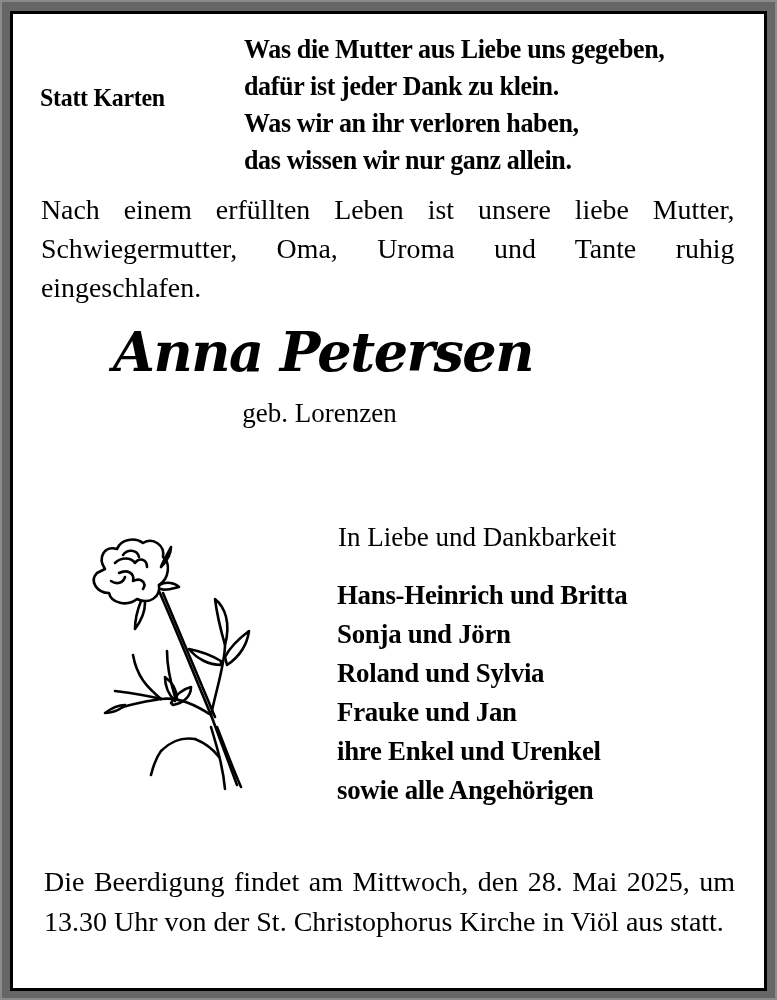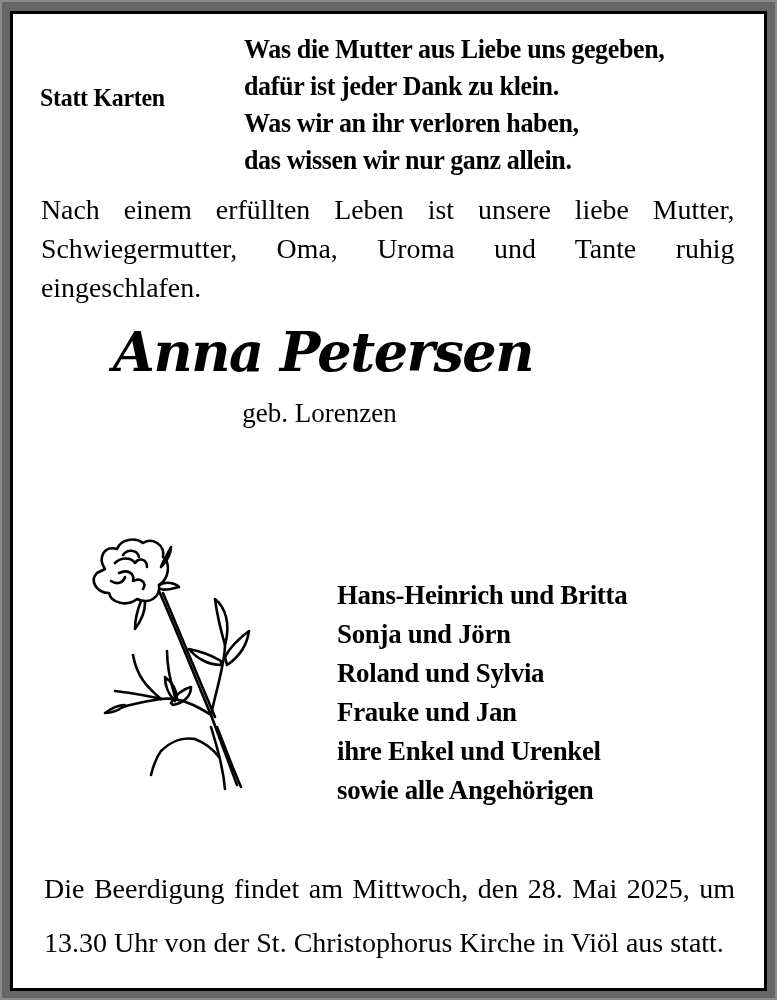--- a/index.html
+++ b/index.html
@@ -23,21 +23,21 @@
   .poem { left:231px; top:16px; font-family:"Liberation Serif", serif; font-weight:bold; font-size:28px; line-height:37px; letter-spacing:-0.4px; transform:scaleX(0.93); transform-origin:left top; white-space:nowrap; }
   .intro { left:28px; top:176px; width:697px; font-family:"Liberation Serif", serif; font-size:28px; line-height:39px; text-align:justify; text-align-last:left; transform:scaleX(0.995); transform-origin:left top;}
   .name { left:0; width:620px; top:306px; text-align:center; font-family:"DejaVu Serif", serif; font-style:italic; font-weight:bold; font-size:54px; letter-spacing:-1.5px; }
   .geb { left:0; width:613px; top:384px; text-align:center; font-family:"Liberation Serif", serif; font-size:27px; padding-left:0px; }
   .dates { left:148px; top:437px; font-family:"Liberation Serif", serif; font-size:29px; white-space:nowrap; }
   .dates span.d2 { position:absolute; left:254px; }
   .rose { left:62px; top:513px; width:220px; height:266px; }
   .liebe { left:325px; top:508px; font-family:"Liberation Serif", serif; font-size:27px; white-space:nowrap; }
   .names { left:324px; top:561px; font-family:"Liberation Serif", serif; font-weight:bold; font-size:28px; line-height:39px; letter-spacing:-0.3px; white-space:nowrap; transform:scaleX(0.96); transform-origin:left top;}
   .place { left:31px; top:803px; font-family:"Liberation Serif", serif; font-size:28px; }
-  .funeral { left:31px; top:848px; width:691px; font-family:"Liberation Serif", serif; font-size:28px; line-height:54px; text-align:justify; text-align-last:left; }
+  .funeral { left:31px; top:848px; width:691px; font-family:"Liberation Serif", serif; font-size:28px; line-height:40px; text-align:justify; text-align-last:left; }
 </style>
 </head>
 <body>
 
 <div class="outer">
   <div class="card">
 
     <div class="abs statt">Statt Karten</div>
 
     <div class="abs poem">
@@ -83,20 +83,21 @@
         <path d="M100 174 C94 168 90 160 90 150 C98 156 102 164 102 172"></path>
         <path d="M86 172 C70 168 56 166 40 164"></path>
 
         <path d="M120 212 C106 210 96 214 86 224 C80 232 78 240 76 248"></path>
         <path d="M120 212 C130 216 138 222 144 230"></path>
         <path d="M136 200 C142 220 148 240 150 262"></path>
         <path d="M142 200 C150 220 158 242 166 260"></path>
       </svg>
     </div>
 
+    <div class="abs liebe">In Liebe und Dankbarkeit</div>
 
     <div class="abs names">
       <div>Hans-Heinrich und Britta</div>
       <div>Sonja und Jörn</div>
       <div>Roland und Sylvia</div>
       <div>Frauke und Jan</div>
       <div>ihre Enkel und Urenkel</div>
       <div>sowie alle Angehörigen</div>
     </div>
 

